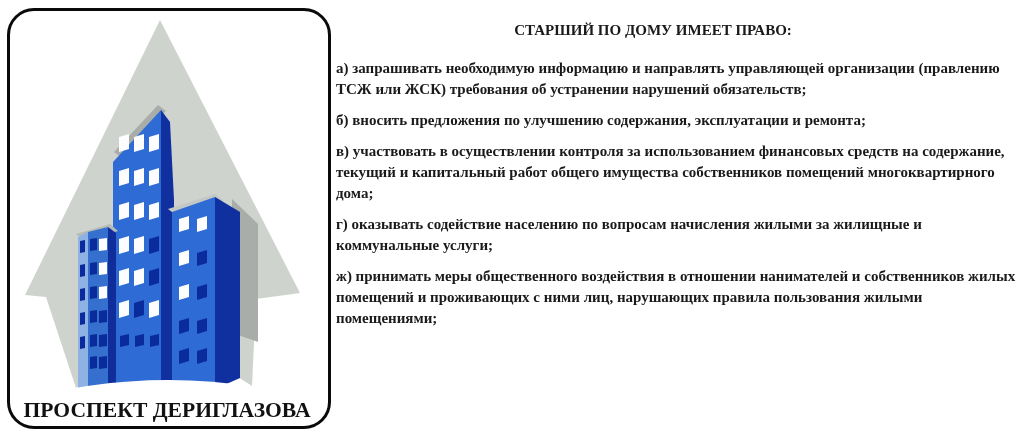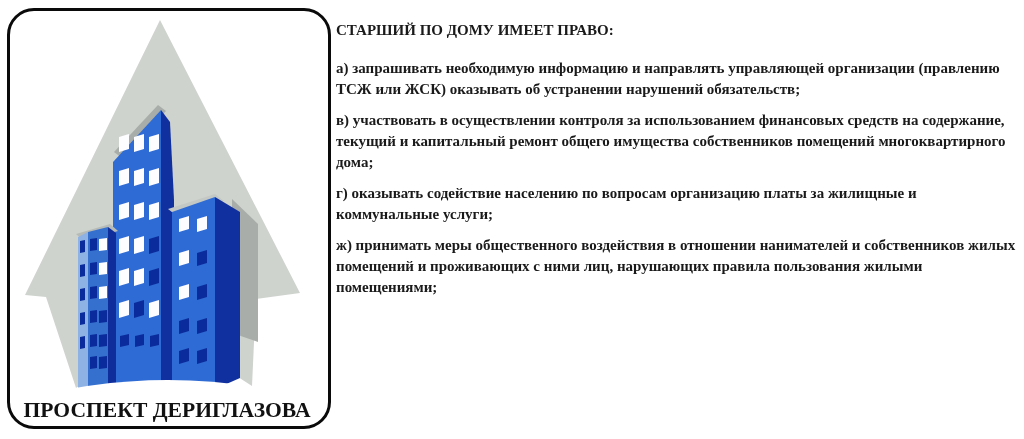--- a/index.html
+++ b/index.html
@@ -17,21 +17,21 @@
     border:3.5px solid #0a0a0a;border-radius:27px;
     pointer-events:none;background:transparent;
   }
   
   .content{
     position:absolute;left:336px;top:20px;width:682px;
     color:#1a1a1a;font-weight:bold;
     font-size:15px;line-height:21px;
   }
   .content-title{
-    text-align:left;
+    text-align:center;
     padding-right:48px;
     margin:0 0 17px 0;
   }
   .content p{
     margin:0 0 10px 0;
   }
 </style>
 </head>
 <body>
 
@@ -135,20 +135,21 @@
     <path d="M14,439 L14,402 Q168,358 322,402 L322,439 Z" fill="#ffffff"></path>
 
     <text x="167" y="417" text-anchor="middle" font-family="Liberation Serif, serif" font-weight="bold" font-size="22" fill="#111111" textLength="287" lengthAdjust="spacingAndGlyphs">ПРОСПЕКТ ДЕРИГЛАЗОВА</text>
   </svg>
 
   <div class="logo-frame"></div>
 
   <div class="content">
     <div class="content-title">СТАРШИЙ ПО ДОМУ ИМЕЕТ ПРАВО:</div>
 
-    <p>а) запрашивать необходимую информацию и направлять управляющей организации (правлению ТСЖ или ЖСК) оказывать об устранении нарушений обязательств;</p>
-    <p>в) участвовать в осуществлении контроля за использованием финансовых средств на содержание, текущий и капитальный ремонт общего имущества собственников помещений многоквартирного дома;</p>
-    <p>г) оказывать содействие населению по вопросам организацию платы за жилищные и коммунальные услуги;</p>
+    <p>а) запрашивать необходимую информацию и направлять управляющей организации (правлению ТСЖ или ЖСК) требования об устранении нарушений обязательств;</p>
+    <p>б) вносить предложения по улучшению содержания, эксплуатации и ремонта;</p>
+    <p>в) участвовать в осуществлении контроля за использованием финансовых средств на содержание, текущий и капитальный работ общего имущества собственников помещений многоквартирного дома;</p>
+    <p>г) оказывать содействие населению по вопросам начисления жилыми за жилищные и коммунальные услуги;</p>
     <p>ж) принимать меры общественного воздействия в отношении нанимателей и собственников жилых помещений и проживающих с ними лиц, нарушающих правила пользования жилыми помещениями;</p>
 
   </div>
 
 </div>
 
 </body></html>

